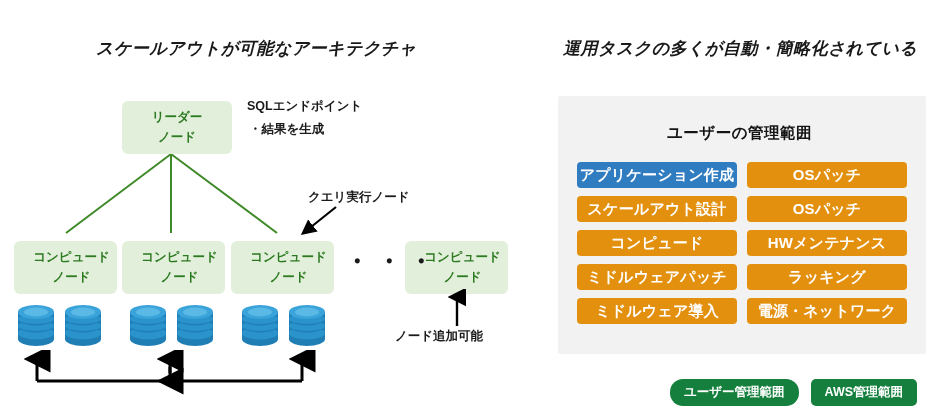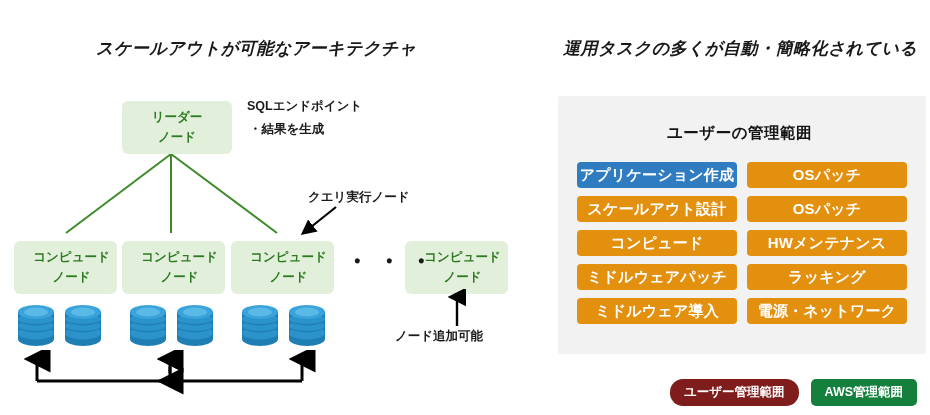--- a/index.html
+++ b/index.html
@@ -175,21 +175,21 @@
     padding: 0 14px;
     border-radius: 5px;
     display: flex;
     align-items: center;
     justify-content: center;
     color: #fff;
     font-weight: bold;
     font-size: 12.5px;
     white-space: nowrap;
   }
-  .legend-pill.user { background: #7f1d1d; border-radius: 13px; }
+  .legend-pill.user { background: #15803d; border-radius: 13px; }
   .legend-pill.aws  { background: #15803d; }
 </style>
 </head>
 <body>
 
 <h1 class="title" id="title-left">スケールアウトが可能なアーキテクチャ</h1>
 
 <div id="left-panel">
 
   <svg id="edges" viewBox="0 0 540 415">

